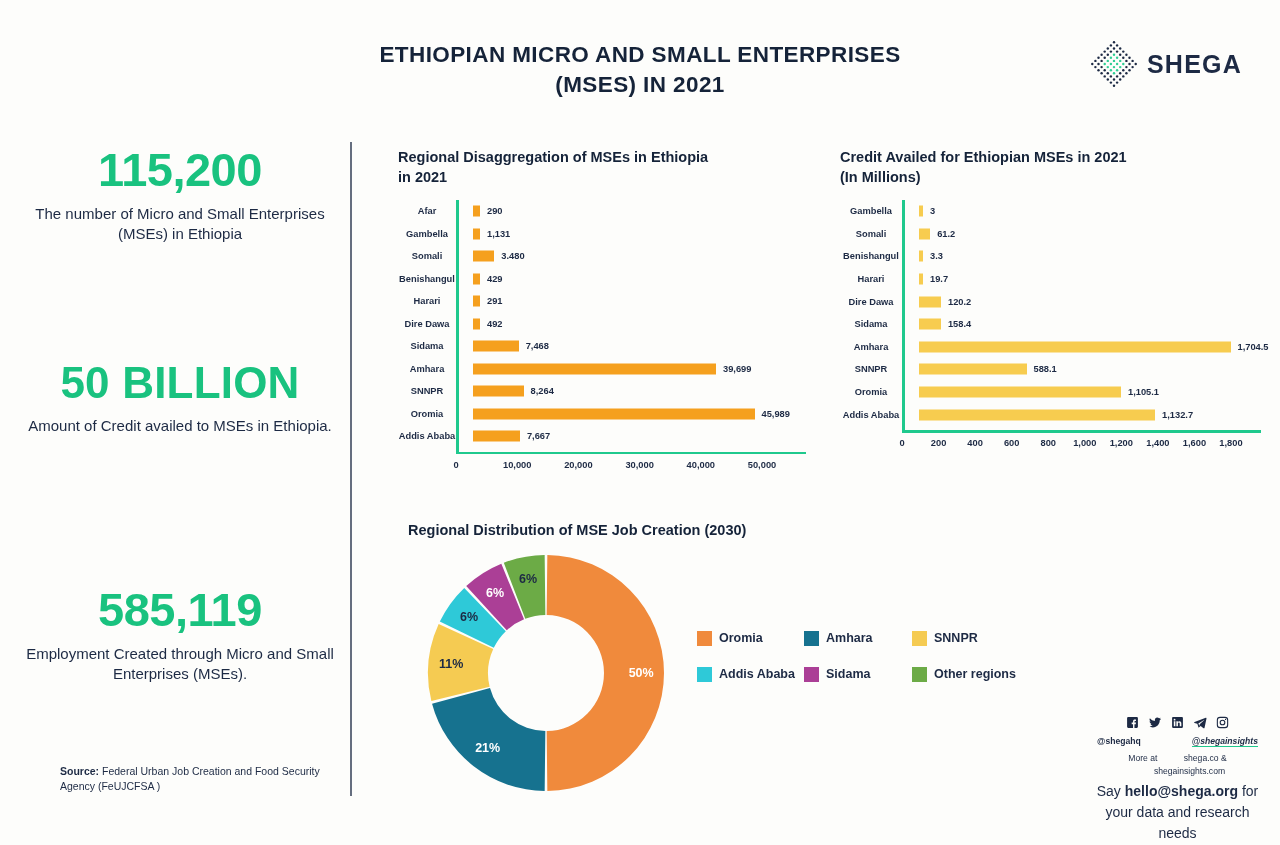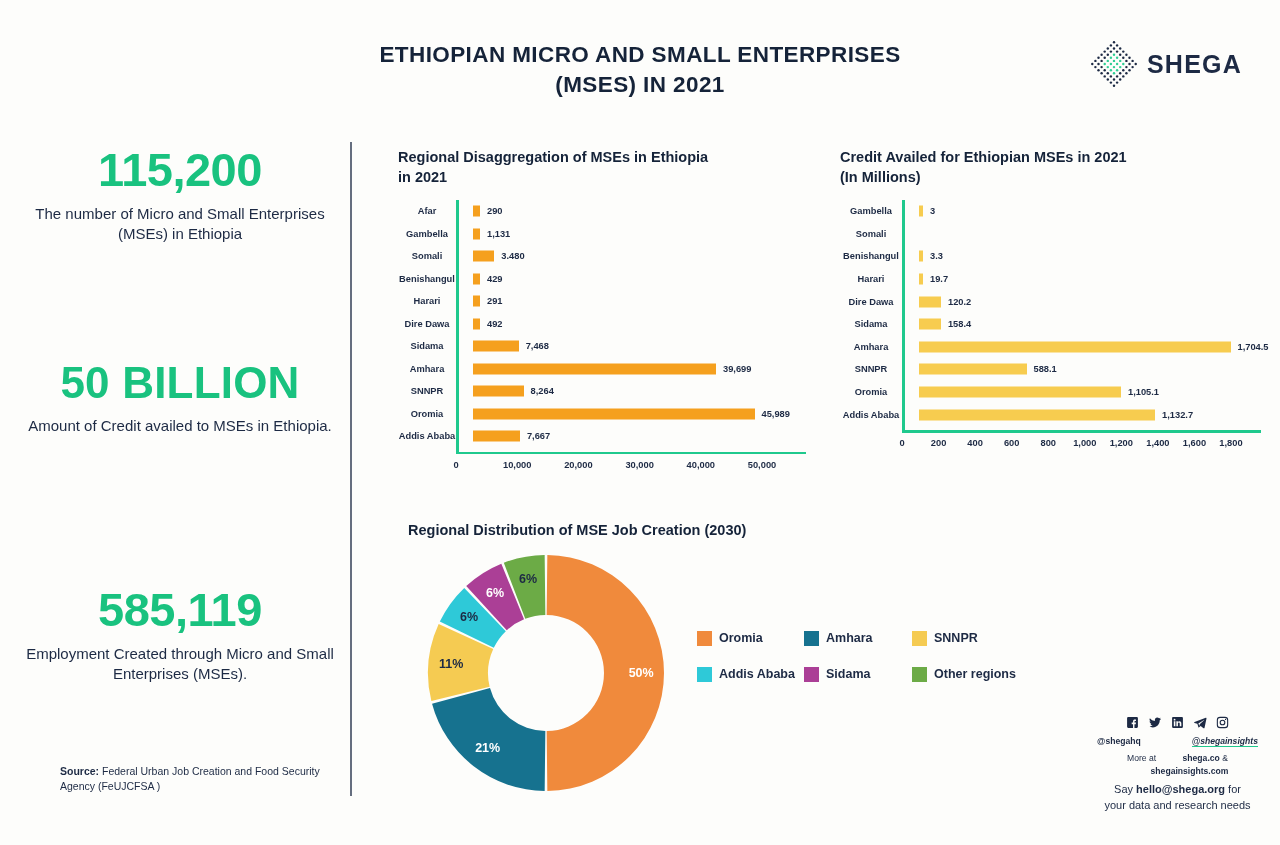--- a/index.html
+++ b/index.html
@@ -103,22 +103,22 @@
   .legend-text{font-size:12.5px;font-weight:bold;color:#1d2a44;white-space:nowrap;}
 
   
   .social{position:absolute;left:1090px;top:716px;width:175px;text-align:center;}
   .social-icons{display:flex;justify-content:center;gap:9px;margin-bottom:7px;}
   .social-icons svg{display:block;}
   .handles{display:flex;justify-content:center;gap:10px;font-size:8.6px;font-weight:bold;}
   .handle-a{color:#1d2a44;}
   .handle-b{color:#1d2a44;font-style:italic;border-bottom:1.4px solid #1fc98d;margin-left:41px;}
   .more{margin-top:5px;font-size:8.6px;color:#1d2a44;line-height:1.5;}
-  .more b{font-weight:bold;margin-left:24px;}
-  .say{margin-top:3px;font-size:11px;color:#1d2a44;line-height:1.5;}
+  .more b{font-weight:normal;margin-left:24px;}
+  .say{margin-top:3px;font-size:14px;color:#1d2a44;line-height:1.5;}
 </style>
 </head>
 <body>
 
 <div class="stage">
 
   <div class="title">
     <div>ETHIOPIAN MICRO AND SMALL ENTERPRISES</div>
     <div>(MSEs) IN 2021</div>
   </div>
@@ -321,20 +321,24 @@
       <div class="bc-rows" style="height: 226px;">
         <div class="bc-row" style="height: 22.6px;">
           <div class="bc-label">Gambella</div>
           <div class="bc-track" style="height: 22.6px;">
             <div class="bc-bar" style="width: 4px; height: 11px; background: rgb(247, 204, 79);"></div>
             <div class="bc-val" style="left: 11px;">3</div>
           </div>
         </div>
         <div class="bc-row" style="height: 22.6px;">
           <div class="bc-label">Somali</div>
+          <div class="bc-track" style="height: 22.6px;">
+            <div class="bc-bar" style="width: 11.2px; height: 11px; background: rgb(247, 204, 79);"></div>
+            <div class="bc-val" style="left: 18.2px;">61.2</div>
+          </div>
         </div>
         <div class="bc-row" style="height: 22.6px;">
           <div class="bc-label">Benishangul</div>
           <div class="bc-track" style="height: 22.6px;">
             <div class="bc-bar" style="width: 4px; height: 11px; background: rgb(247, 204, 79);"></div>
             <div class="bc-val" style="left: 11px;">3.3</div>
           </div>
         </div>
         <div class="bc-row" style="height: 22.6px;">
           <div class="bc-label">Harari</div>

